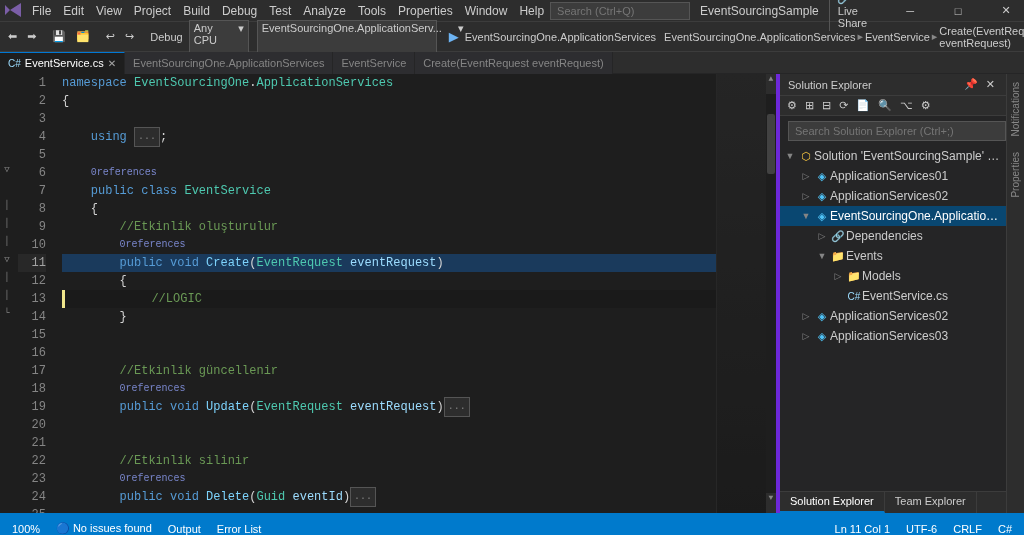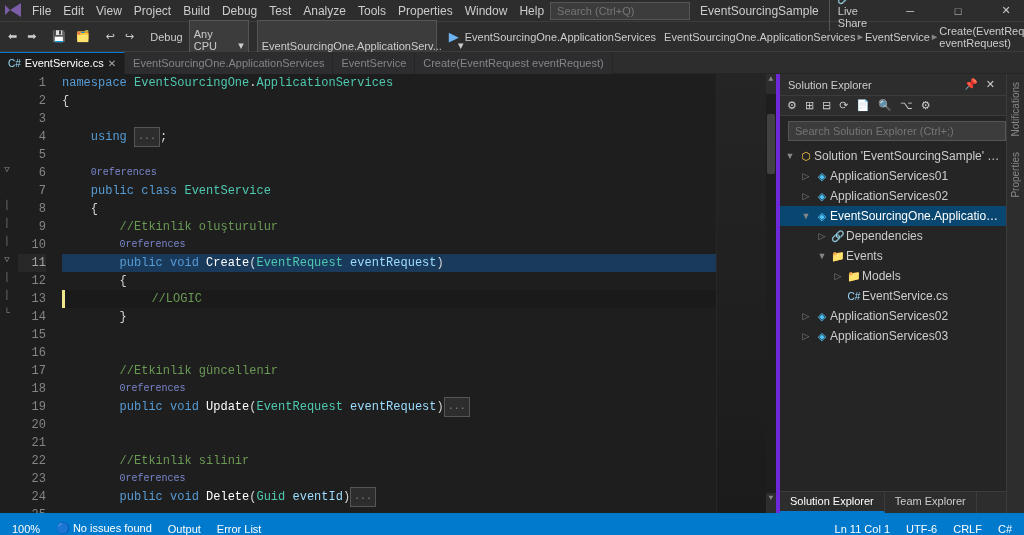--- a/index.html
+++ b/index.html
@@ -102,21 +102,21 @@
     .toolbar-dropdown {
       background: #3c3c3c;
       border: 1px solid #555;
       color: #ccc;
       padding: 1px 4px;
       font-size: 11px;
       height: 34px;
       cursor: pointer;
       font-family: 'Segoe UI', Arial, sans-serif;
       display: flex;
-      align-items: flex-end;
+      align-items: flex-start;
       gap: 16px;
       min-width: 60px;
     }
     .debug-label {
       color: #ccc;
       font-size: 11px;
       padding: 0 4px;
       font-family: 'Segoe UI', Arial, sans-serif;
     }
     .toolbar-play {
@@ -220,21 +220,21 @@
       white-space: pre;
       display: flex;
       align-items: center;
     }
     .code-line.highlighted { background: #264f78; }
 
     
     .kw { color: #569cd6; }
     .type { color: #4ec9b0; }
     .comment { color: #6a9955; }
-    .method { color: #ffffff; }
+    .method { color: #7dd3fc; }
     .param { color: #9cdcfe; }
     .punct { color: #d4d4d4; }
     .ns { color: #4ec9b0; }
     .ref { color: #7986cb; font-size: 10px; }
     .collapsed { color: #808080; background: #2d2d2d; padding: 0 3px; border: 1px solid #555; font-size: 10px; cursor: pointer; }
 
     
     .code-content::-webkit-scrollbar { width: 8px; height: 8px; }
     .code-content::-webkit-scrollbar-track { background: #1e1e1e; }
     .code-content::-webkit-scrollbar-thumb { background: #424242; }

